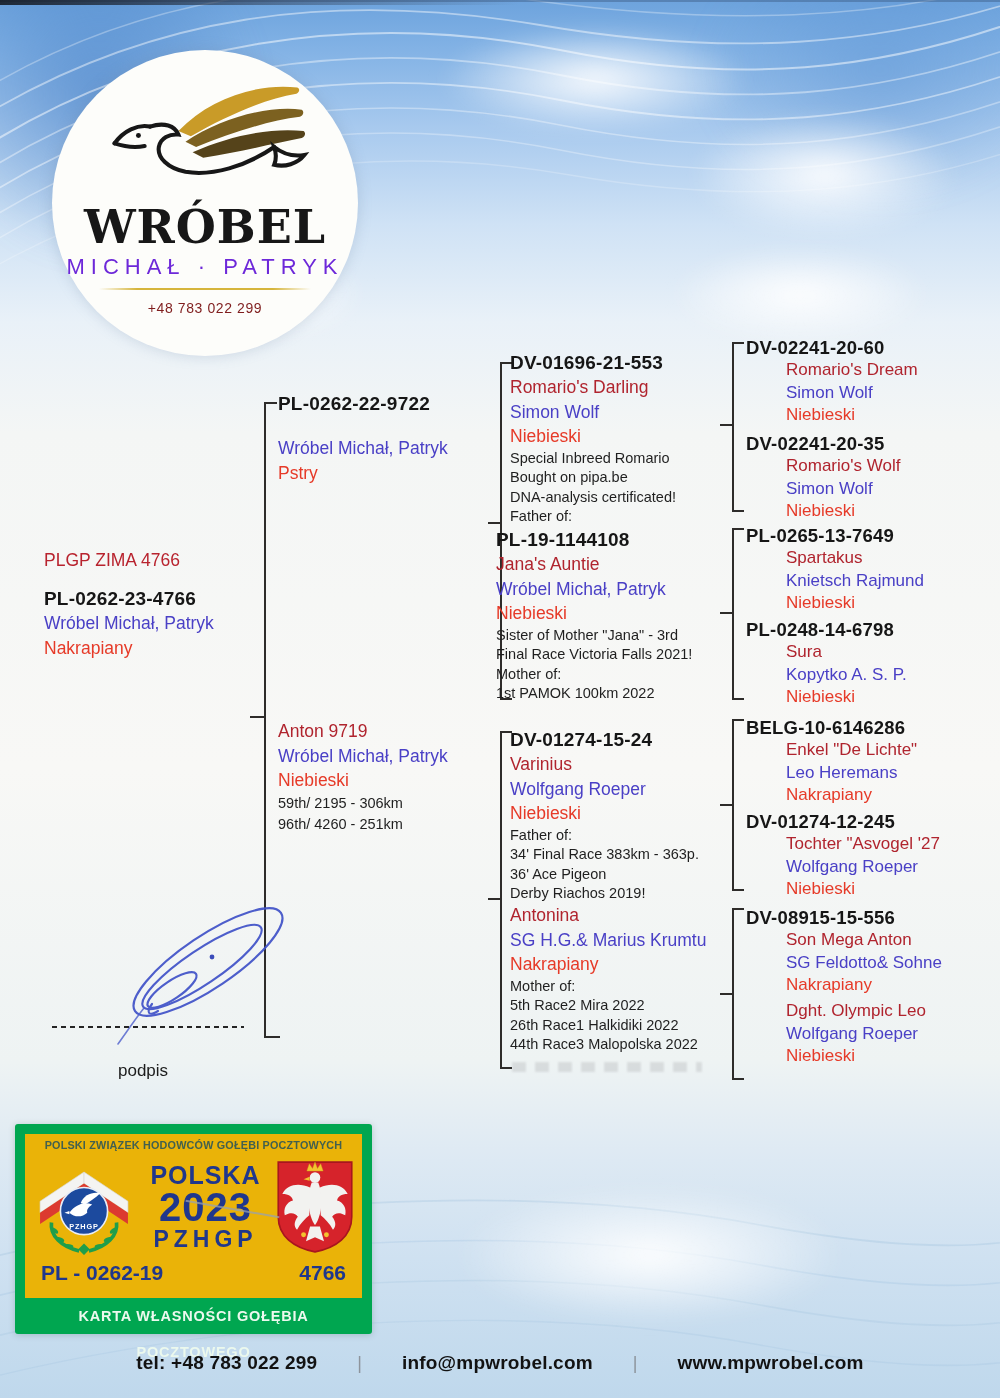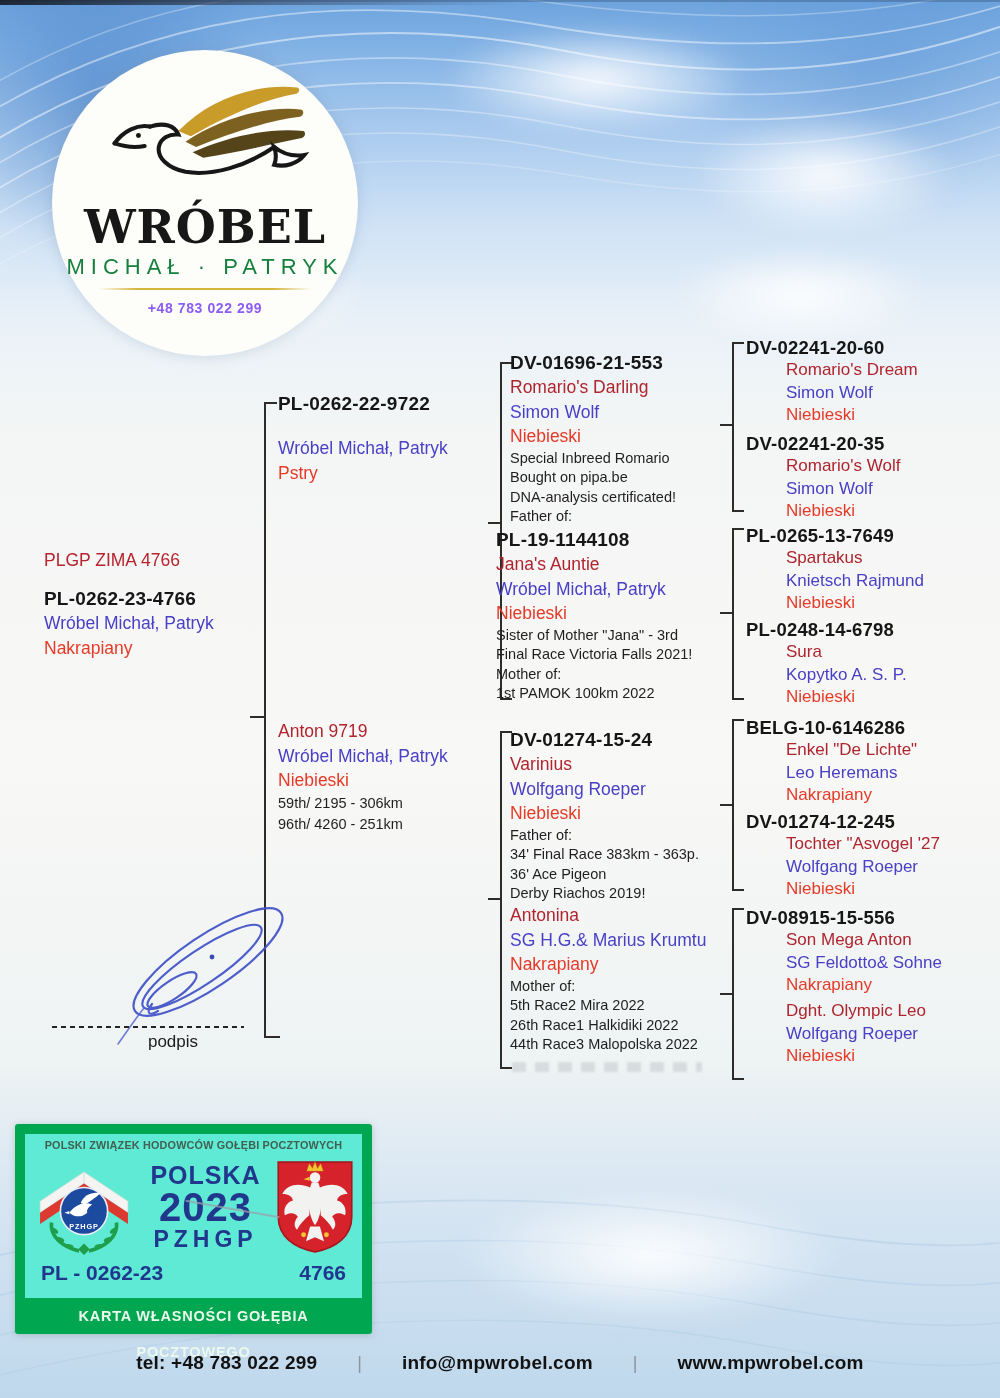--- a/index.html
+++ b/index.html
@@ -13,50 +13,50 @@
   .patch{position:absolute;border-radius:50%;filter:blur(14px);}
   .scan-top{position:absolute;left:0;top:0;width:520px;height:5px;
     background:linear-gradient(90deg,rgba(18,20,26,.85),rgba(45,55,75,.45) 55%,rgba(0,0,0,0));}
   .scan-top2{position:absolute;left:0;top:0;width:100%;height:2px;background:rgba(60,90,130,.45);}
 
   
   .logo-circle{position:absolute;left:52px;top:50px;width:306px;height:306px;border-radius:50%;
     background:#fdfdfa;box-shadow:0 0 14px rgba(110,135,170,.28);
     display:flex;flex-direction:column;align-items:center;}
   .brand-name{font-family:"DejaVu Serif",serif;font-weight:700;font-size:46px;letter-spacing:1px;color:#171717;line-height:50px;}
-  .brand-owners{font-size:22px;letter-spacing:6px;color:#15803d;font-weight:500;margin-top:2px;}
+  .brand-owners{font-size:22px;letter-spacing:6px;color:#6d28d9;font-weight:500;margin-top:2px;}
   .brand-rule{width:212px;height:2px;margin-top:8px;
     background:linear-gradient(90deg,rgba(214,181,60,0),#d6b53c 18%,#d6b53c 82%,rgba(214,181,60,0));}
-  .brand-phone{font-size:14px;font-weight:700;color:#8b5cf6;letter-spacing:.6px;margin-top:10px;}
+  .brand-phone{font-size:14px;font-weight:400;color:#7f1d1d;letter-spacing:.6px;margin-top:10px;}
 
   
   .block{position:absolute;width:248px;}
   .ring{font-size:19px;font-weight:700;color:#161616;line-height:25px;letter-spacing:.2px;}
   .ptitle{font-size:17.5px;color:#b8232e;line-height:24px;}
   .pname{font-size:17.5px;color:#b0242e;line-height:24.5px;}
   .owner{font-size:17.5px;color:#4a40c6;line-height:24.5px;}
   .variety{font-size:17.5px;color:#e63a28;line-height:24.5px;}
   .note{font-size:14.5px;color:#1f1f1f;line-height:19.5px;}
   .sp14{height:14px;} .sp20{height:20px;}
   .ggp .ring{font-size:18.5px;line-height:23px;}
   .ggp .pname,.ggp .owner,.ggp .variety{font-size:17px;line-height:22.5px;margin-left:40px;}
 
   
   .bl{position:absolute;background:#2e2c2a;}
 
   
   .sig-line{position:absolute;left:52px;top:1026px;width:192px;height:2px;
     background:repeating-linear-gradient(90deg,#242424 0 5px,rgba(0,0,0,0) 5px 9px);}
-  .sig-label{position:absolute;left:118px;top:1032px;width:110px;text-align:center;
+  .sig-label{position:absolute;left:118px;top:1061px;width:110px;
     font-size:17px;color:#1c1c1c;}
 
   
   .stamp{position:absolute;left:15px;top:1124px;width:357px;height:210px;background:#00a650;
     border-radius:3px;box-sizing:border-box;padding:10px 10px 0 10px;box-shadow:0 1px 6px rgba(60,90,80,.25);}
-  .stamp-inner{background:#5eead4;height:164px;box-sizing:border-box;padding-top:5px;}
+  .stamp-inner{background:#eab308;height:164px;box-sizing:border-box;padding-top:5px;}
   .stamp-header{font-size:10.8px;font-weight:700;color:#42604f;text-align:center;letter-spacing:.2px;}
   .stamp-row{display:flex;align-items:center;justify-content:space-between;padding:2px 6px 0 6px;height:108px;}
   .stamp-center{text-align:center;color:#20378c;font-weight:800;flex:1;}
   .st-country{font-size:25px;line-height:26px;letter-spacing:1px;}
   .st-year{font-size:40px;line-height:38px;letter-spacing:1px;}
   .st-org{font-size:23px;line-height:26px;letter-spacing:5px;}
   .stamp-nums{display:flex;justify-content:space-between;padding:0 16px;font-size:21px;font-weight:700;color:#20378c;}
   .stamp-footer{height:36px;line-height:36px;text-align:center;color:#ecf9ee;font-size:14.5px;
     font-weight:700;letter-spacing:.8px;}
   .scratch{position:absolute;left:185px;top:1208px;width:95px;height:2px;background:#9aa2ab;
@@ -321,21 +321,21 @@
           <path d="M43.5,23 L36,26 L43.5,28 Z" fill="#f3c42f"></path>
           <path d="M46,30 C42,40 41,52 43,64 C45,74 48,80 50,82 C52,80 55,74 57,64 C59,52 58,40 54,30 Z" fill="#f2f2f0"></path>
           <path d="M44,36 C30,30 16,32 10,44 C18,44 22,47 23,52 C15,54 11,62 13,70 C20,66 26,67 29,72 C24,78 24,84 28,88 C32,80 38,74 43,70 Z" fill="#f2f2f0"></path>
           <path d="M56,36 C70,30 84,32 90,44 C82,44 78,47 77,52 C85,54 89,62 87,70 C80,66 74,67 71,72 C76,78 76,84 72,88 C68,80 62,74 57,70 Z" fill="#f2f2f0"></path>
           <path d="M44,84 L56,84 L61,102 L50,97 L39,102 Z" fill="#f2f2f0"></path>
           <circle cx="36" cy="94" r="3" fill="#f3c42f"></circle>
           <circle cx="64" cy="94" r="3" fill="#f3c42f"></circle>
         </svg>
       </div>
       <div class="stamp-nums">
-        <span>PL - 0262-23</span>
+        <span>PL - 0262-19</span>
         <span>4766</span>
       </div>
     </div>
     <div class="stamp-footer">KARTA WŁASNOŚCI GOŁĘBIA POCZTOWEGO</div>
   </div>
   <div class="scratch"></div>
 
   <div class="contact">
     <span class="item">tel: +48 783 022 299</span>
     <span class="sep">|</span>

